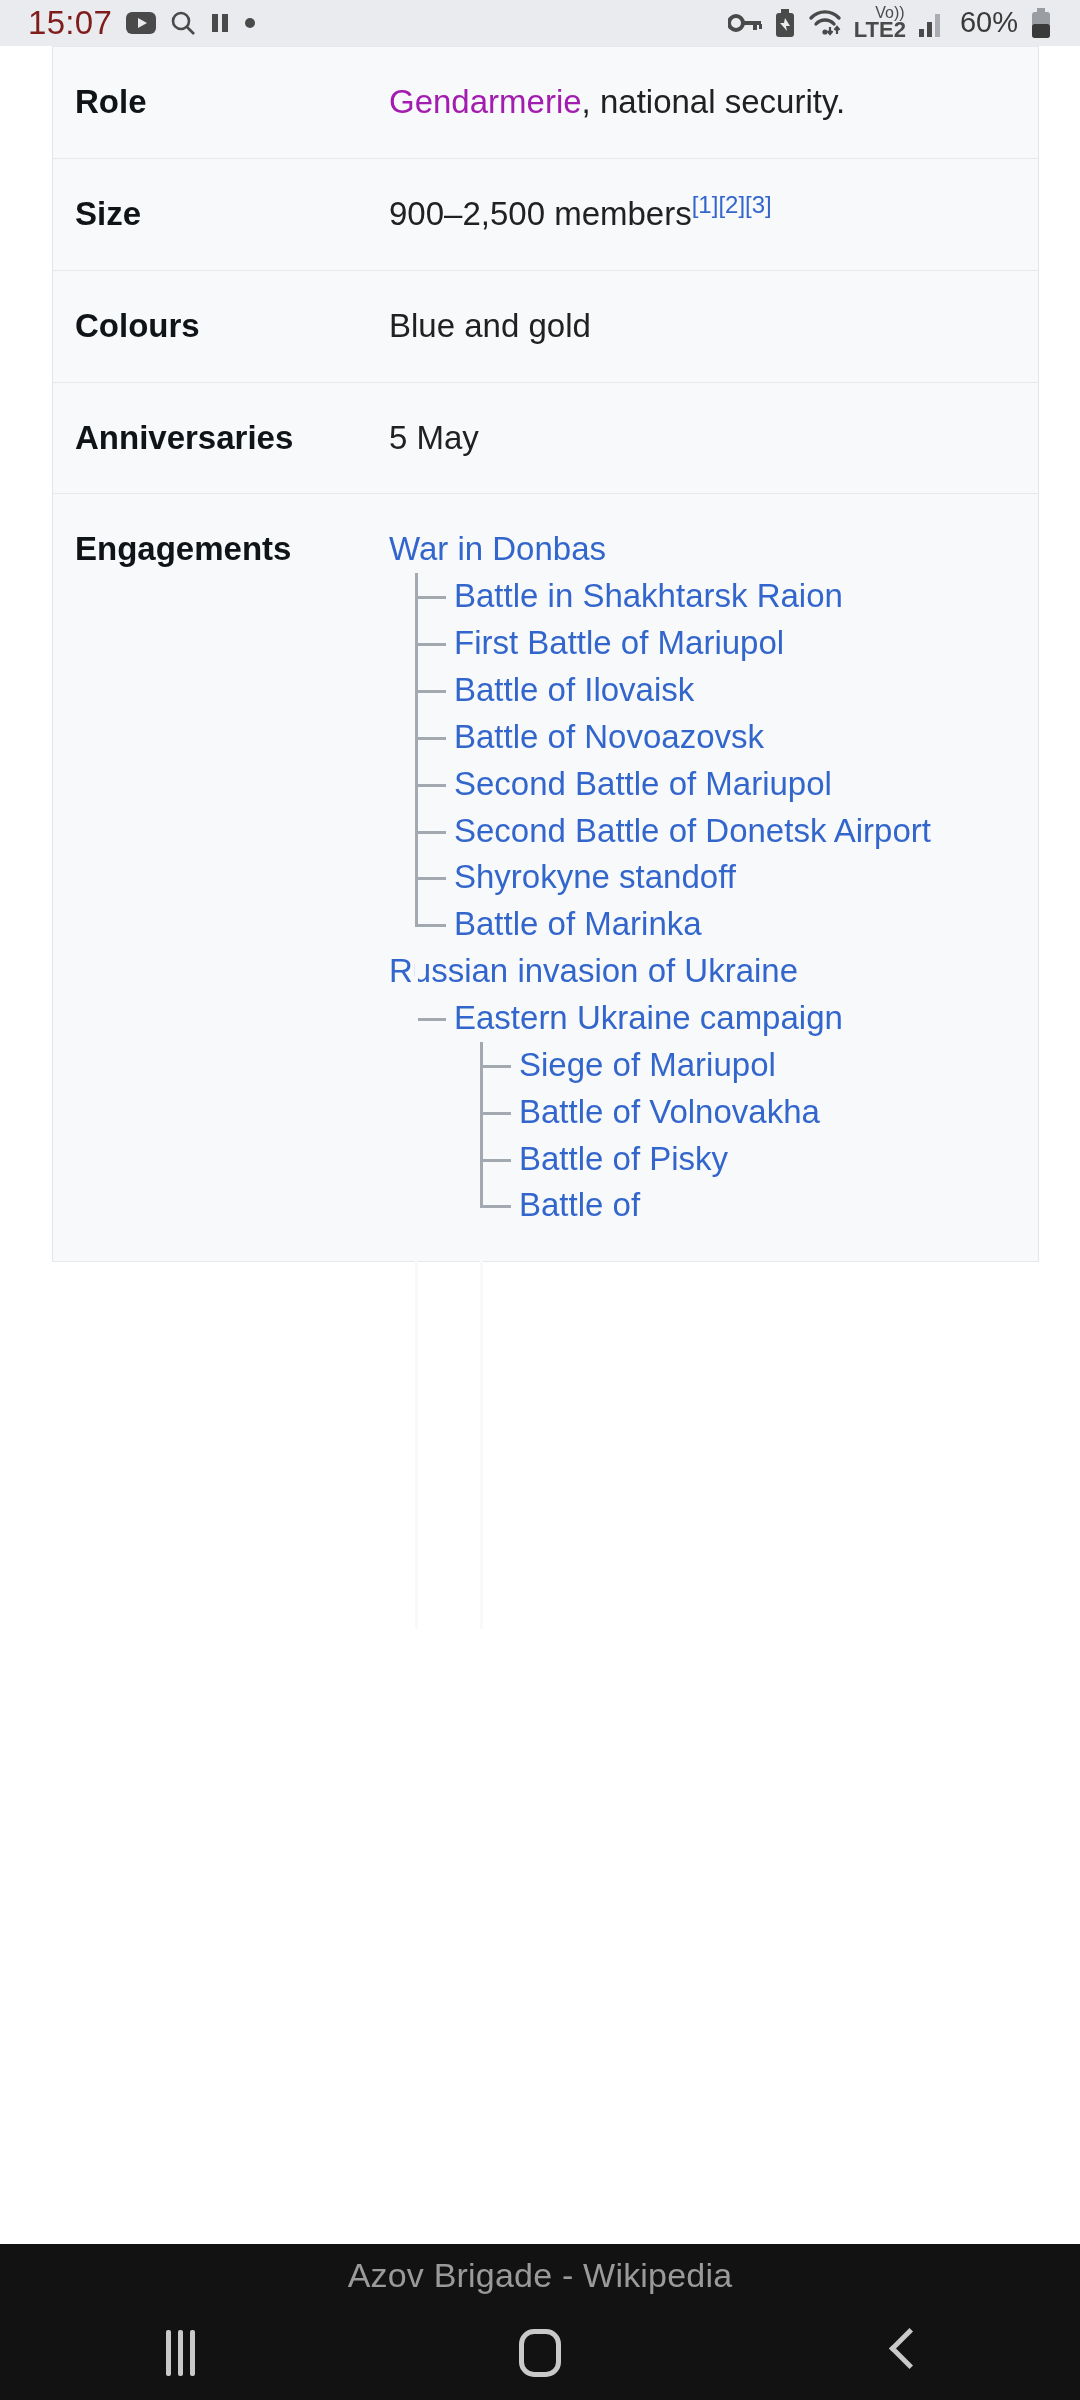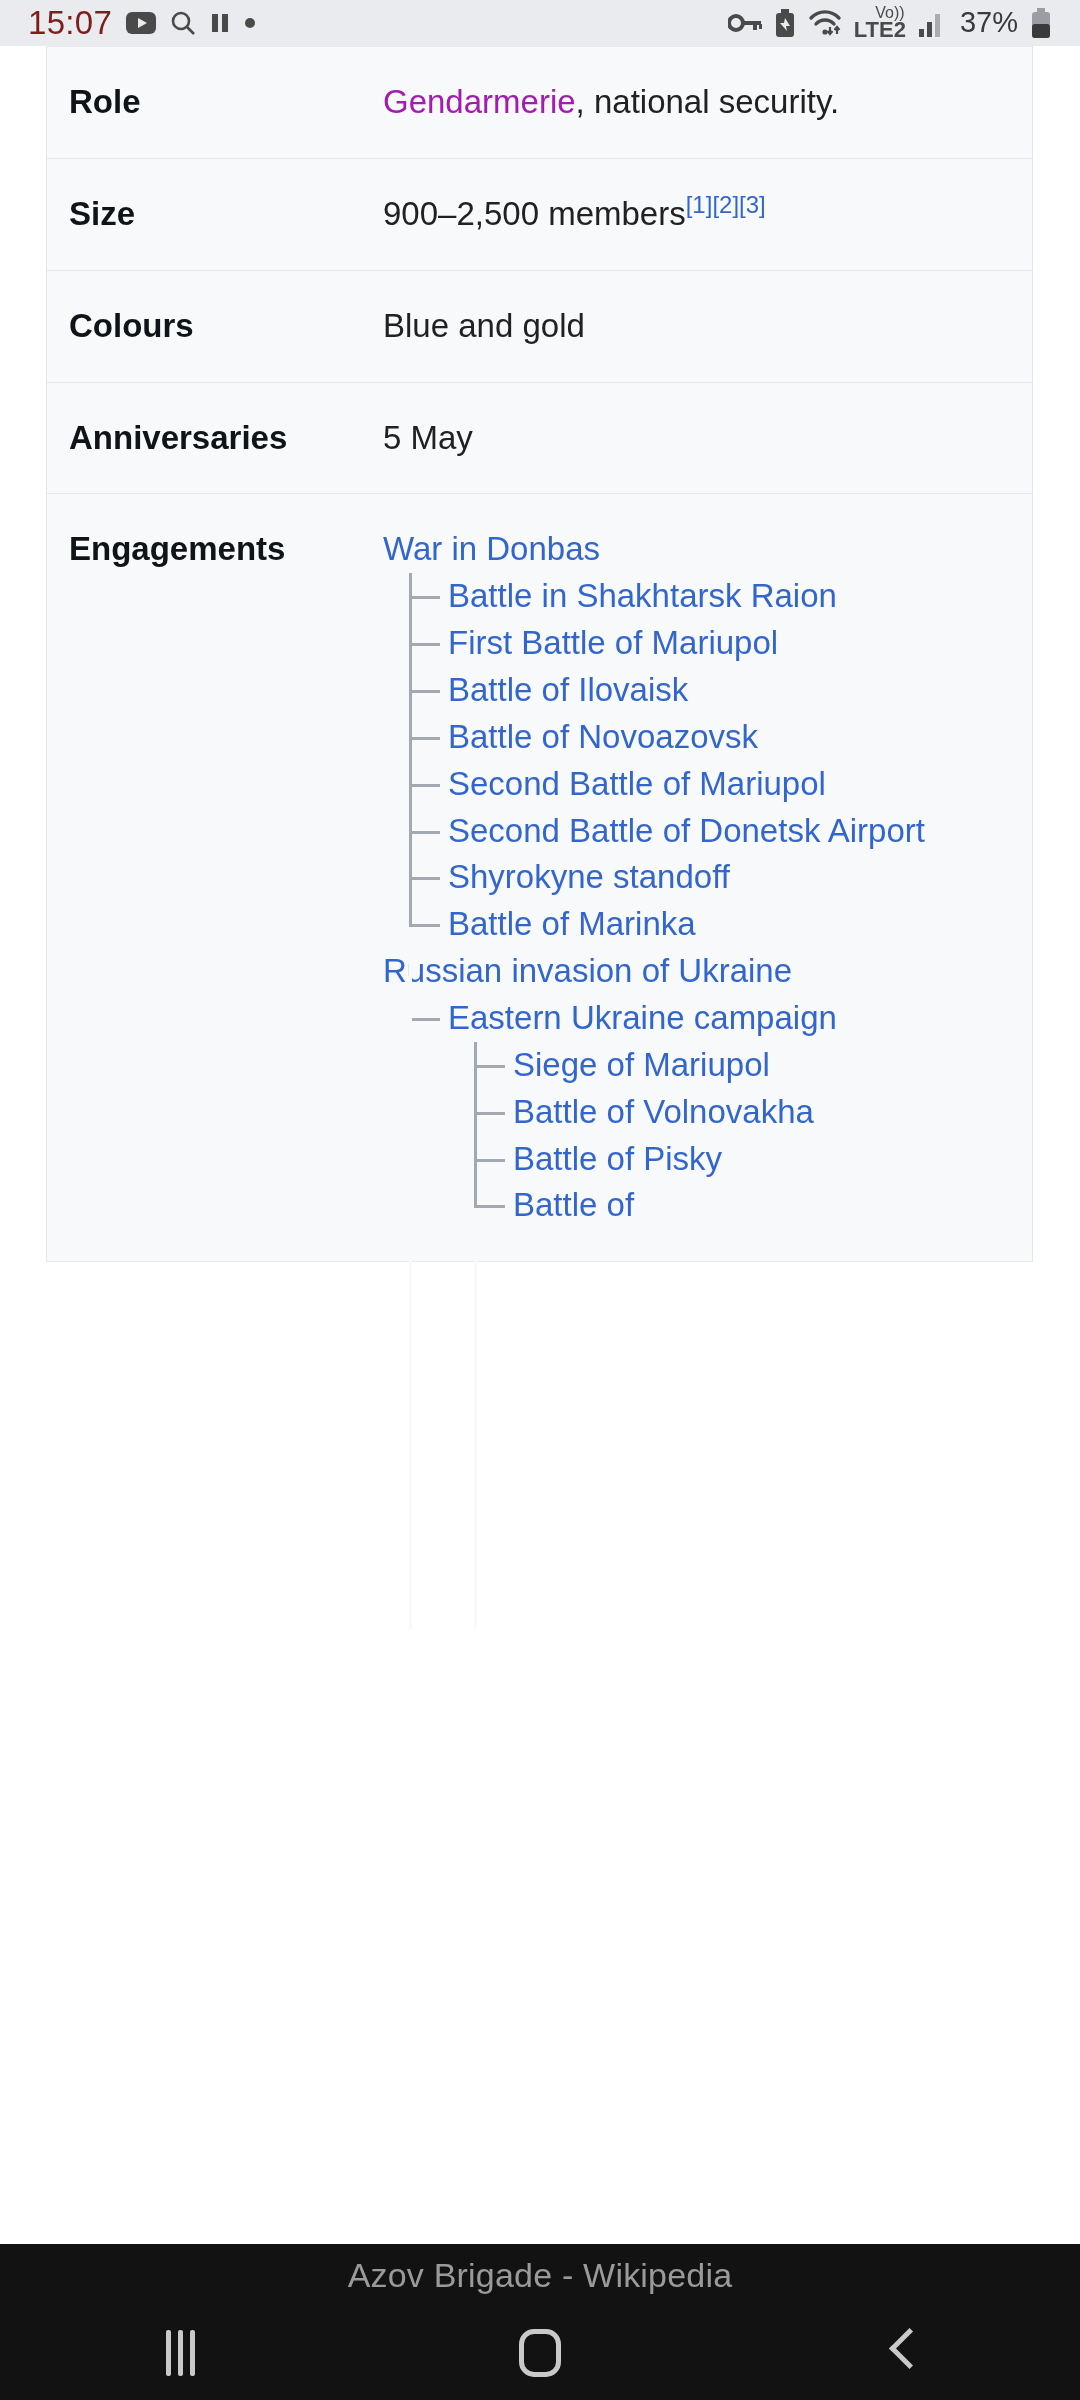--- a/index.html
+++ b/index.html
@@ -26,21 +26,21 @@
   .sb-ico{ display:inline-flex; align-items:center; justify-content:center; }
 
   
   #page{
     position:absolute; top:46px; left:0;
     width:1080px; height:2198px;
     background:#ffffff;
     overflow:hidden;
   }
   #infobox{
-    position:absolute; top:0; left:46px;
+    position:absolute; top:0; left:52px;
     width:987px;
     background:#f8f9fa;
     border-left:1px solid #e3e5e8;
     border-right:1px solid #e3e5e8;
   }
   .ib-row{
     display:flex;
     border-bottom:1px solid #e6e8eb;
     min-height:0;
   }
@@ -191,21 +191,21 @@
       <span style="font-size:16px;color:#4a4a4a;margin-left:20px;">Vo))</span>
       <span style="font-size:22px;color:#4a4a4a;font-weight:bold;">LTE2</span>
     </span>
     <span class="sb-ico">
       <svg width="26" height="28" viewBox="0 0 26 28">
           <rect x="1" y="20" width="5" height="8" fill="#4a4a4a"></rect>
           <rect x="9" y="13" width="5" height="15" fill="#4a4a4a"></rect>
           <rect x="17" y="5" width="5" height="23" fill="#a9acb0"></rect>
         </svg>
     </span>
-    <span class="sb-pct">37%</span>
+    <span class="sb-pct">60%</span>
     <span class="sb-ico">
       <svg width="22" height="30" viewBox="0 0 22 30">
           <rect x="7" y="0" width="8" height="4" fill="#9a9da1"></rect>
           <rect x="2" y="4" width="18" height="26" rx="3" fill="#9a9da1"></rect>
           <rect x="2" y="16" width="18" height="14" rx="3" fill="#3a3a3a"></rect>
         </svg>
     </span>
   </div>
 </div>
 

